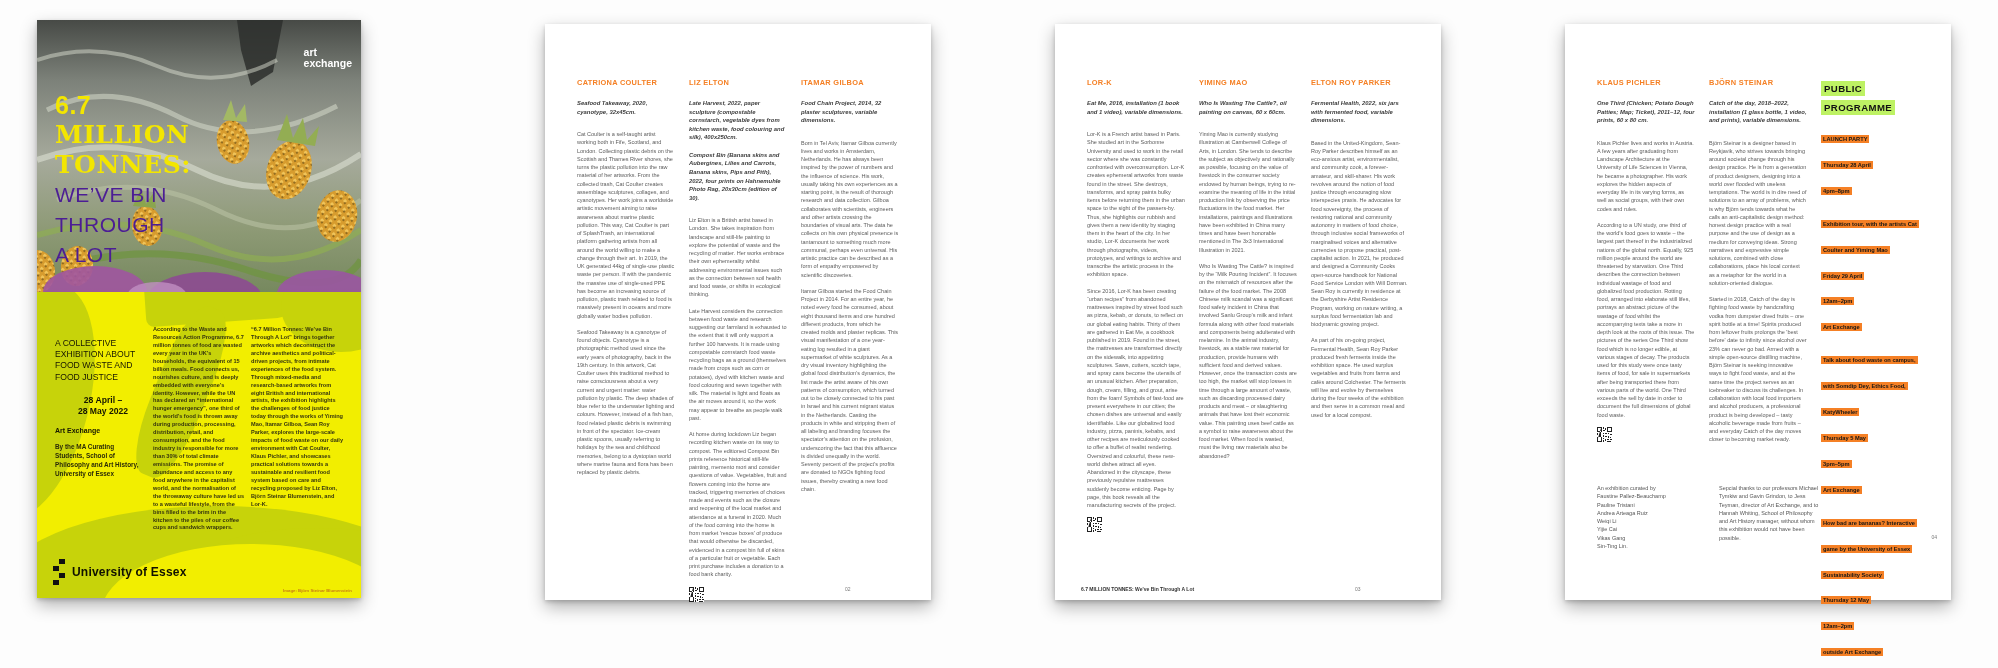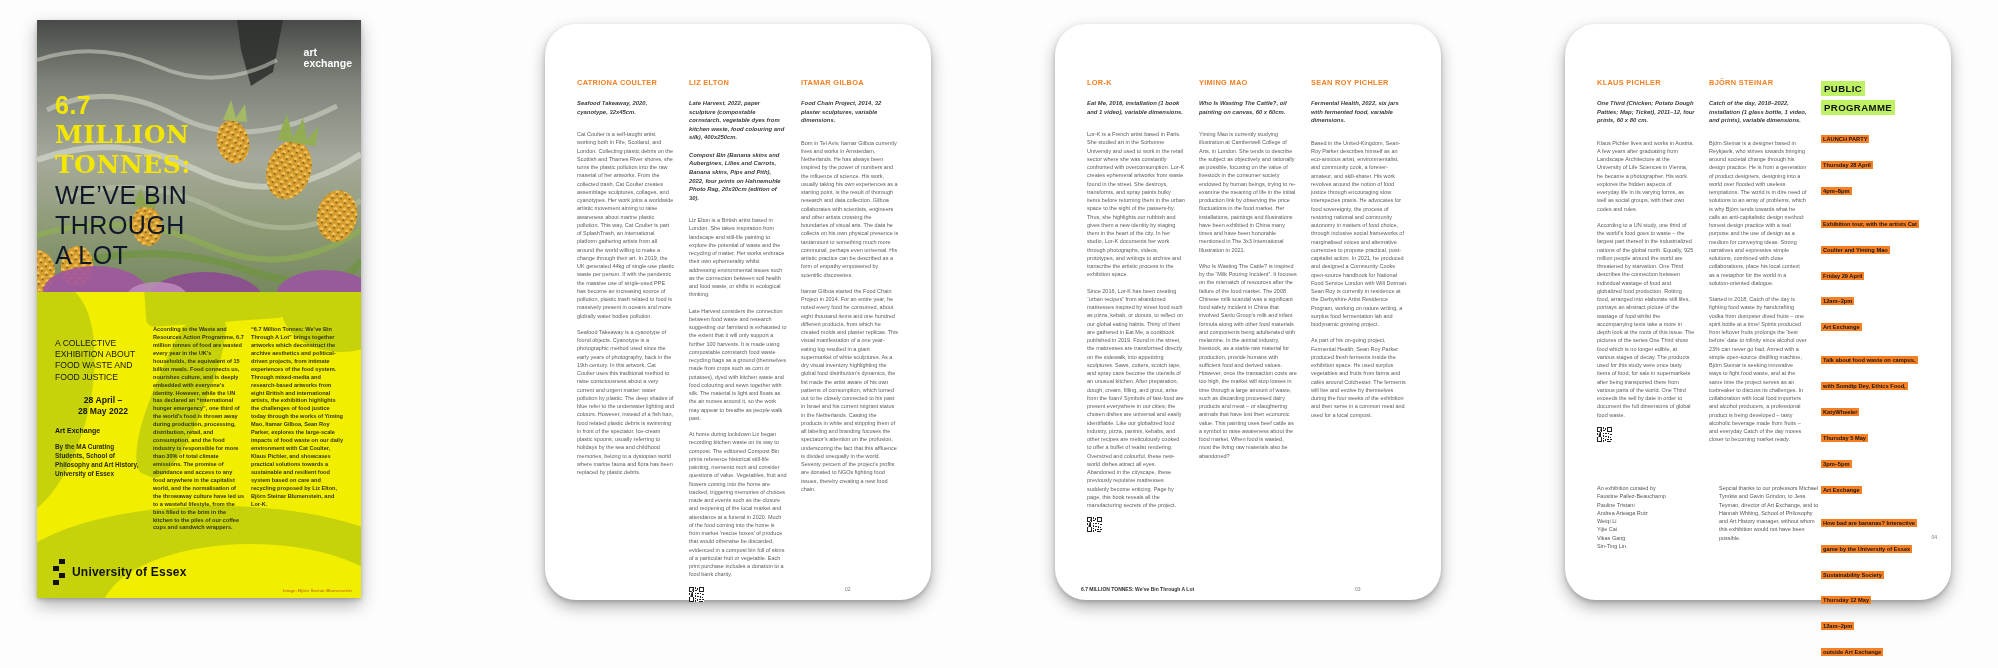--- a/index.html
+++ b/index.html
@@ -8,43 +8,43 @@
   .page{position:absolute;background:#ffffff;
         box-shadow:0 7px 16px rgba(0,0,0,.30),0 2px 4px rgba(0,0,0,.18);}
   
   .poster{left:37px;top:20px;width:324px;height:578px;overflow:hidden;}
   .photo{position:absolute;left:0;top:0;width:324px;height:278px;}
   .ax-logo{position:absolute;top:27px;right:9px;color:#fff;font-weight:bold;
            font-size:10.5px;line-height:1.08;text-align:left;}
   .title{position:absolute;left:18px;top:70px;margin:0;font-weight:bold;}
   .ty div{color:#f3e600;font-family:"DejaVu Serif",serif;font-size:25px;line-height:30px;letter-spacing:.5px;}
   .ty div:first-child{font-family:"Liberation Sans",sans-serif;}
-  .tw div{color:#0f172a;font-family:"Liberation Sans",sans-serif;font-weight:normal;
-          font-size:25px;line-height:30px;letter-spacing:.5px;}
+  .tw div{color:#4c1d95;font-family:"Liberation Sans",sans-serif;font-weight:normal;
+          font-size:21px;line-height:30px;letter-spacing:.5px;}
   .yellow{position:absolute;left:0;top:272px;right:0;bottom:0;background:#f2ee00;overflow:hidden;}
   .blob{position:absolute;background:#c7d30a;}
   .blob-left{left:-58px;top:-10px;width:110px;height:240px;border-radius:50%;transform:rotate(14deg);}
   .blob-seven-bar{left:108px;top:-14px;width:150px;height:44px;border-radius:8px 60% 20px 8px;transform:rotate(-4deg);}
   .blob-seven-leg{left:118px;top:10px;width:52px;height:180px;border-radius:40%;transform:rotate(22deg);}
   .blob-topright{right:-40px;top:-30px;width:120px;height:90px;border-radius:50%;}
   .blob-bottom{left:-30px;bottom:-58px;width:420px;height:150px;border-radius:50% 50% 0 0;}
   .blob-bottom2{left:150px;bottom:-20px;width:260px;height:90px;border-radius:50%;}
   .blob-yellow{position:absolute;background:#f2ee00;right:-40px;bottom:-86px;width:300px;height:140px;border-radius:50%;}
   .poster-cols{position:absolute;left:18px;top:34px;width:292px;display:grid;
                grid-template-columns:96px 96px 96px;column-gap:2px;}
   .p-head{font-size:8.6px;font-weight:normal;color:#171700;line-height:1.3;margin:12px 0 12px;}
   .p-dates div{font-size:8.6px;font-weight:bold;color:#171700;line-height:1.3;text-align:center;}
   .p-venue{font-size:7px;font-weight:bold;color:#171700;margin-top:10px;}
   .p-byline{font-size:6.4px;font-weight:bold;color:#2a2a08;line-height:1.4;margin-top:9px;width:88px;}
   .p-small{font-size:5.6px;font-weight:bold;color:#35350e;line-height:1.42;width:92px;}
   .img-credit{position:absolute;right:9px;bottom:5px;font-size:4.3px;font-weight:bold;color:#c77d15;}
   .essex{position:absolute;left:16px;bottom:13px;display:flex;align-items:center;gap:6px;}
   .essex span{font-size:12px;font-weight:bold;color:#101000;letter-spacing:.2px;}
   
-  .textpage{top:24px;width:386px;height:576px;border-radius:31px;}
+  .textpage{top:24px;width:386px;height:576px;}
   #p2{left:545px;} #p3{left:1055px;} #p4{left:1565px;}
   .cols{display:grid;grid-template-columns:98px 98px 98px;column-gap:14px;padding:54px 32px 0;}
   .artist{color:#f58025;font-weight:bold;font-size:7.4px;letter-spacing:.3px;margin:0 0 12px;}
   .caption{font-size:5.9px;font-weight:bold;font-style:italic;color:#3d3d3d;line-height:1.45;margin:0 0 9px;}
   .caption + .bpara{margin-top:14px;}
   .bpara{font-size:5.5px;color:#5c5c5c;line-height:1.5;margin:0 0 8px;}
   .qr{width:15px;height:15px;margin-top:6px;}
   .pagenum{position:absolute;left:300px;bottom:8px;font-size:5px;color:#7a7a7a;}
   .foot-title{position:absolute;left:26px;bottom:8px;font-size:5px;font-weight:bold;color:#333;}
   #p4 .pagenum{left:auto;right:14px;bottom:60px;}
@@ -204,21 +204,21 @@
               <path fill="#222" d="M6 0h1v2H6zM8 1h1v2H8zM6 3h2v1H6zM6 6h1v1H6zM8 6h2v1H8zM11 6h1v1h-1zM13 7h2v1h-2zM0 6h1v2H0zM2 7h2v1H2zM6 8h1v2H6zM8 9h2v1H8zM11 9h1v2h-1zM13 10h1v1h-1zM6 11h1v1H6zM8 12h1v2H8zM10 12h2v1h-2zM13 12h2v1h-2zM6 13h1v2H6zM10 14h4v1h-4z"></path>
             </svg></div>
         </div>
       <div>
           <div class="artist">YIMING MAO</div>
           <div class="caption">Who Is Wasting The Cattle?, oil painting on canvas, 60 x 60cm.</div>
           <div class="bpara">Yiming Mao is currently studying illustration at Camberwell College of Arts, in London. She tends to describe the subject as objectively and rationally as possible, focusing on the value of livestock in the consumer society endowed by human beings, trying to re-examine the meaning of life in the initial production link by observing the price fluctuations in the food market. Her installations, paintings and illustrations have been exhibited in China many times and have been honorable mentioned in The 3x3 International Illustration in 2021.</div>
           <div class="bpara">Who Is Wasting The Cattle? is inspired by the “Milk Pouring Incident”. It focuses on the mismatch of resources after the failure of the food market. The 2008 Chinese milk scandal was a significant food safety incident in China that involved Sanlu Group’s milk and infant formula along with other food materials and components being adulterated with melamine. In the animal industry, livestock, as a stable raw material for production, provide humans with sufficient food and derived values. However, once the transaction costs are too high, the market will stop losses in time through a large amount of waste, such as discarding processed dairy products and meat – or slaughtering animals that have lost their economic value. This painting uses beef cattle as a symbol to raise awareness about the food market. When food is wasted, must the living raw materials also be abandoned?</div>
         </div>
       <div>
-          <div class="artist">SEAN ROY PICHLER</div>
+          <div class="artist">ELTON ROY PARKER</div>
           <div class="caption">Fermental Health, 2022, six jars with fermented food, variable dimensions.</div>
           <div class="bpara">Based in the United-Kingdom, Sean-Roy Parker describes himself as an eco-anxious artist, environmentalist, and community cook, a forever-amateur, and skill-sharer. His work revolves around the notion of food justice through encouraging slow interspecies praxis. He advocates for food sovereignty, the process of restoring national and community autonomy in matters of food choice, through inclusive social frameworks of marginalised voices and alternative currencies to propose practical, post-capitalist action. In 2021, he produced and designed a Community Cooks open-source handbook for National Food Service London with Will Dorman.  Sean Roy is currently in residence at the Derbyshire Artist Residence Program, working on nature writing, a surplus food fermentation lab and biodynamic growing project.</div>
           <div class="bpara">As part of his on-going project, Fermental Health, Sean Roy Parker produced fresh ferments inside the exhibition space. He used surplus vegetables and fruits from farms and cafés around Colchester. The ferments will live and evolve by themselves during the four weeks of the exhibition and then serve in a common meal and used for a local compost.</div>
         </div>
     </div>
     <div class="foot-title">6.7 MILLION TONNES: We've Bin Through A Lot</div>
     <div class="pagenum">03</div>
   </section>
 
   <section class="page textpage" id="p4">

